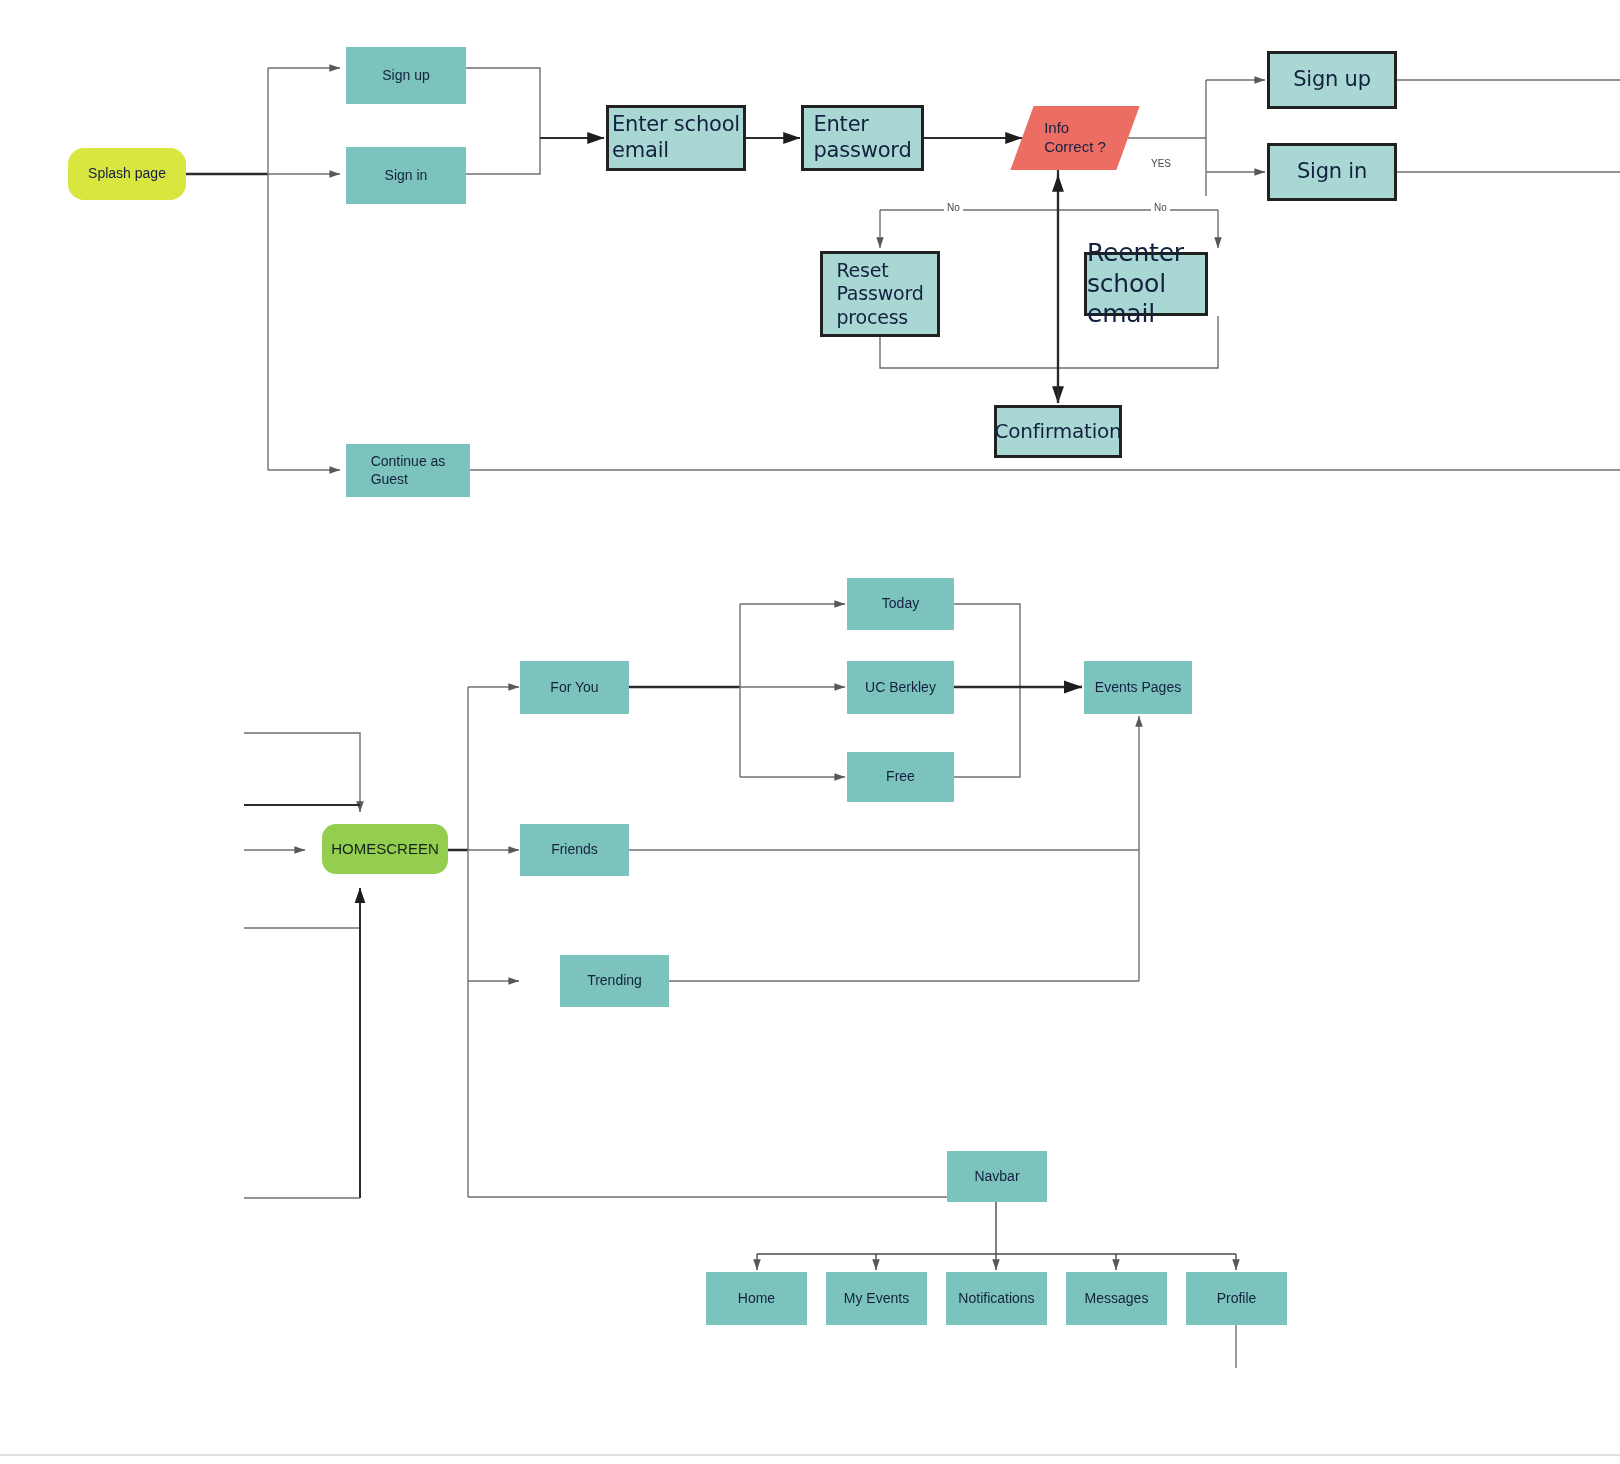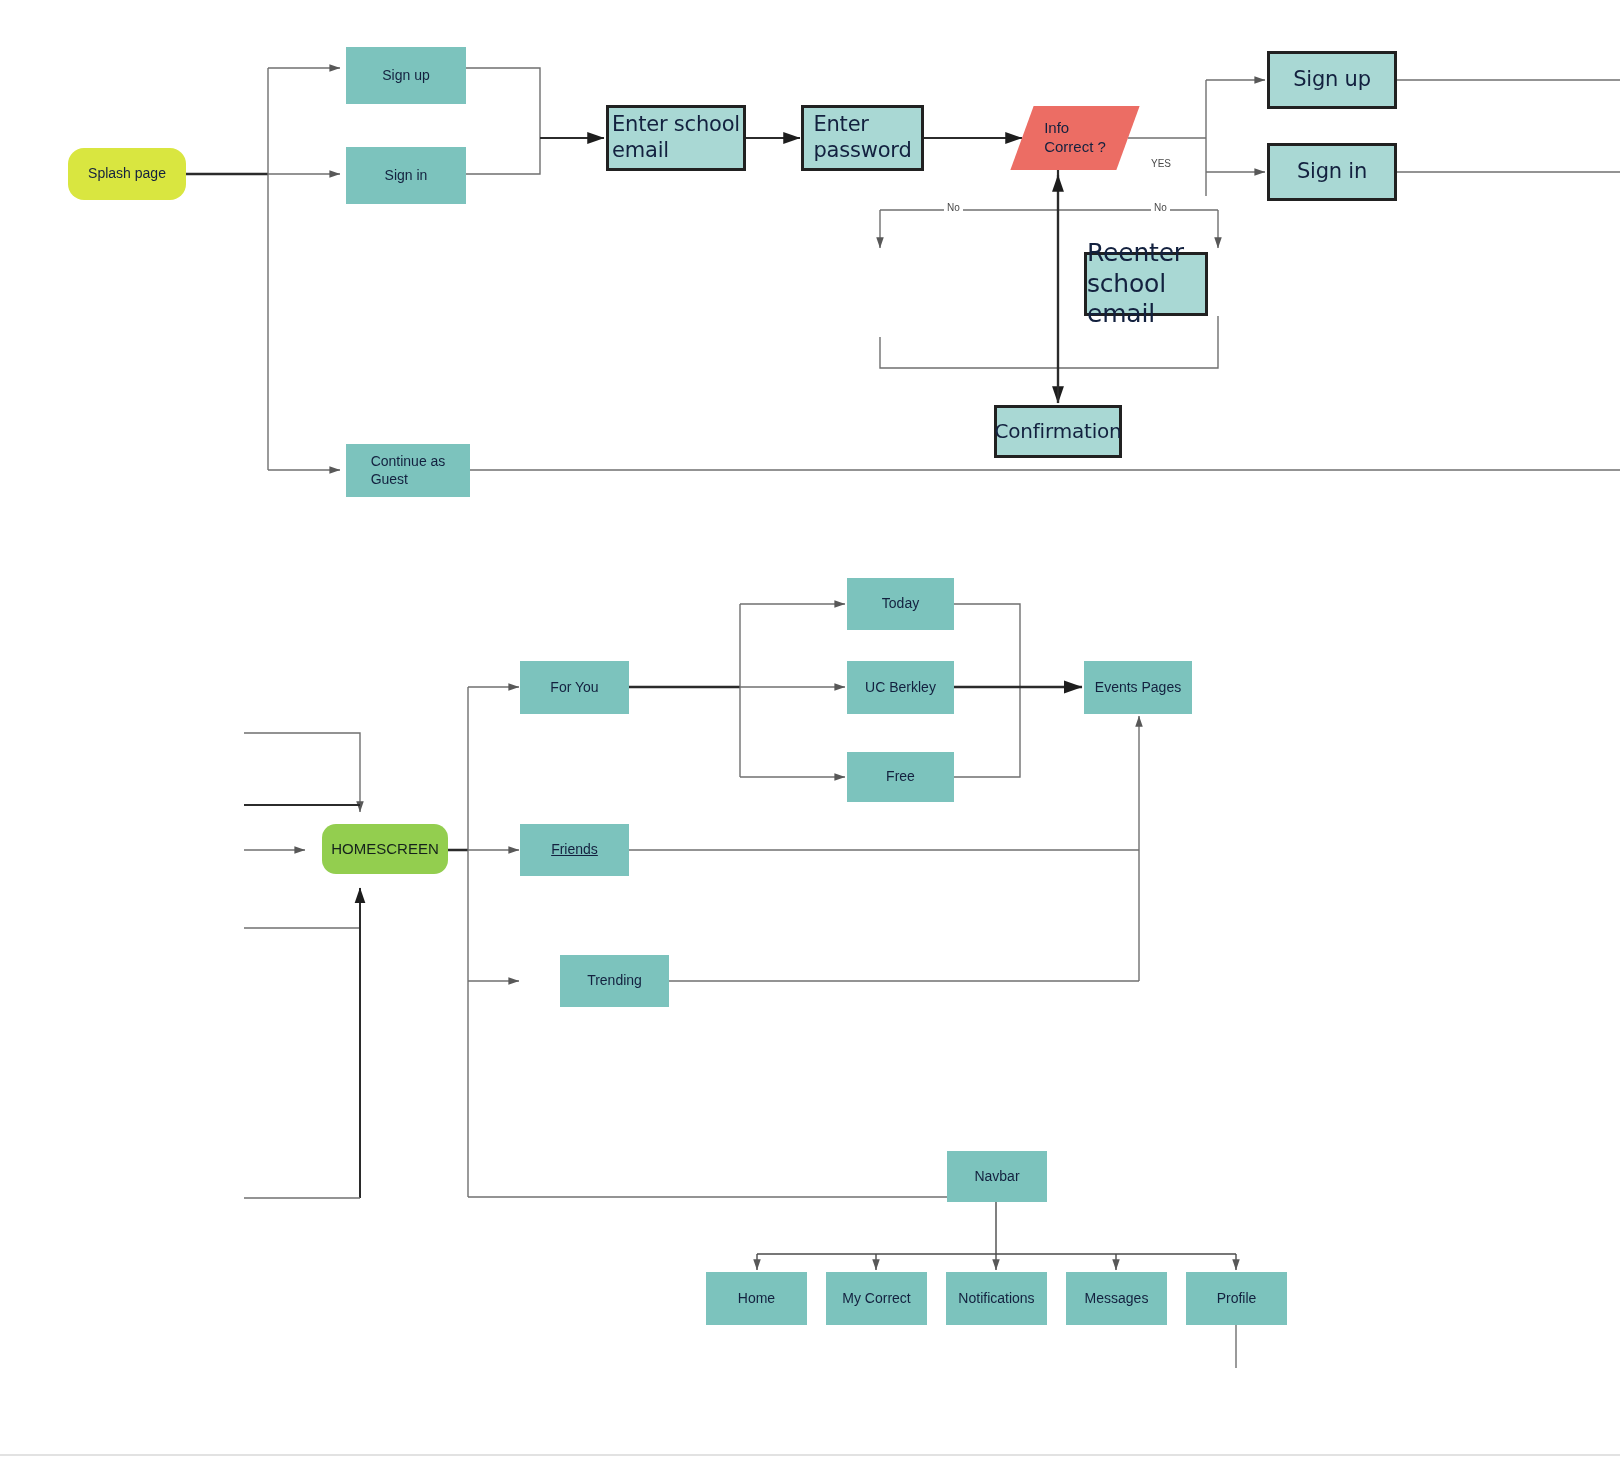--- a/index.html
+++ b/index.html
@@ -222,20 +222,25 @@
   </div>
 
   <div class="node n-bordered" style="left:1267px; top:51px; width:130px; height:58px;">
     <span>Sign up</span>
   </div>
 
   <div class="node n-bordered" style="left:1267px; top:143px; width:130px; height:58px;">
     <span>Sign in</span>
   </div>
 
+  <div class="node n-bordered" style="left:820px; top:251px; width:120px; height:86px; font-size:19px;">
+    <span>Reset
+Password
+process</span>
+  </div>
 
   <div class="node n-bordered" style="left:1084px; top:252px; width:124px; height:64px; font-size:25px;">
     <span>Reenter
 school email</span>
   </div>
 
   <div class="node n-bordered" style="left:994px; top:405px; width:128px; height:53px; font-size:20px;">
     <span>Confirmation</span>
   </div>
 
@@ -265,38 +270,38 @@
   </div>
 
   <div class="node n-plain" style="left:847px; top:752px; width:107px; height:50px;">
     <span>Free</span>
   </div>
 
   <div class="node n-plain" style="left:1084px; top:661px; width:108px; height:53px;">
     <span>Events Pages</span>
   </div>
 
-  <div class="node n-plain" style="left:520px; top:824px; width:109px; height:52px;text-decoration:underline;">
+  <div class="node n-plain" style="left:520px; top:824px; width:109px; height:52px;">
     <span>Friends</span>
   </div>
 
   <div class="node n-plain" style="left:520px; top:955px; width:109px; height:52px;margin-left:40px;">
     <span>Trending</span>
   </div>
 
   <div class="node n-plain" style="left:947px; top:1151px; width:100px; height:51px;">
     <span>Navbar</span>
   </div>
 
   <div class="node n-plain" style="left:706px; top:1272px; width:101px; height:53px;">
     <span>Home</span>
   </div>
 
   <div class="node n-plain" style="left:826px; top:1272px; width:101px; height:53px;">
-    <span>My Correct</span>
+    <span>My Events</span>
   </div>
 
   <div class="node n-plain" style="left:946px; top:1272px; width:101px; height:53px;">
     <span>Notifications</span>
   </div>
 
   <div class="node n-plain" style="left:1066px; top:1272px; width:101px; height:53px;">
     <span>Messages</span>
   </div>
 

